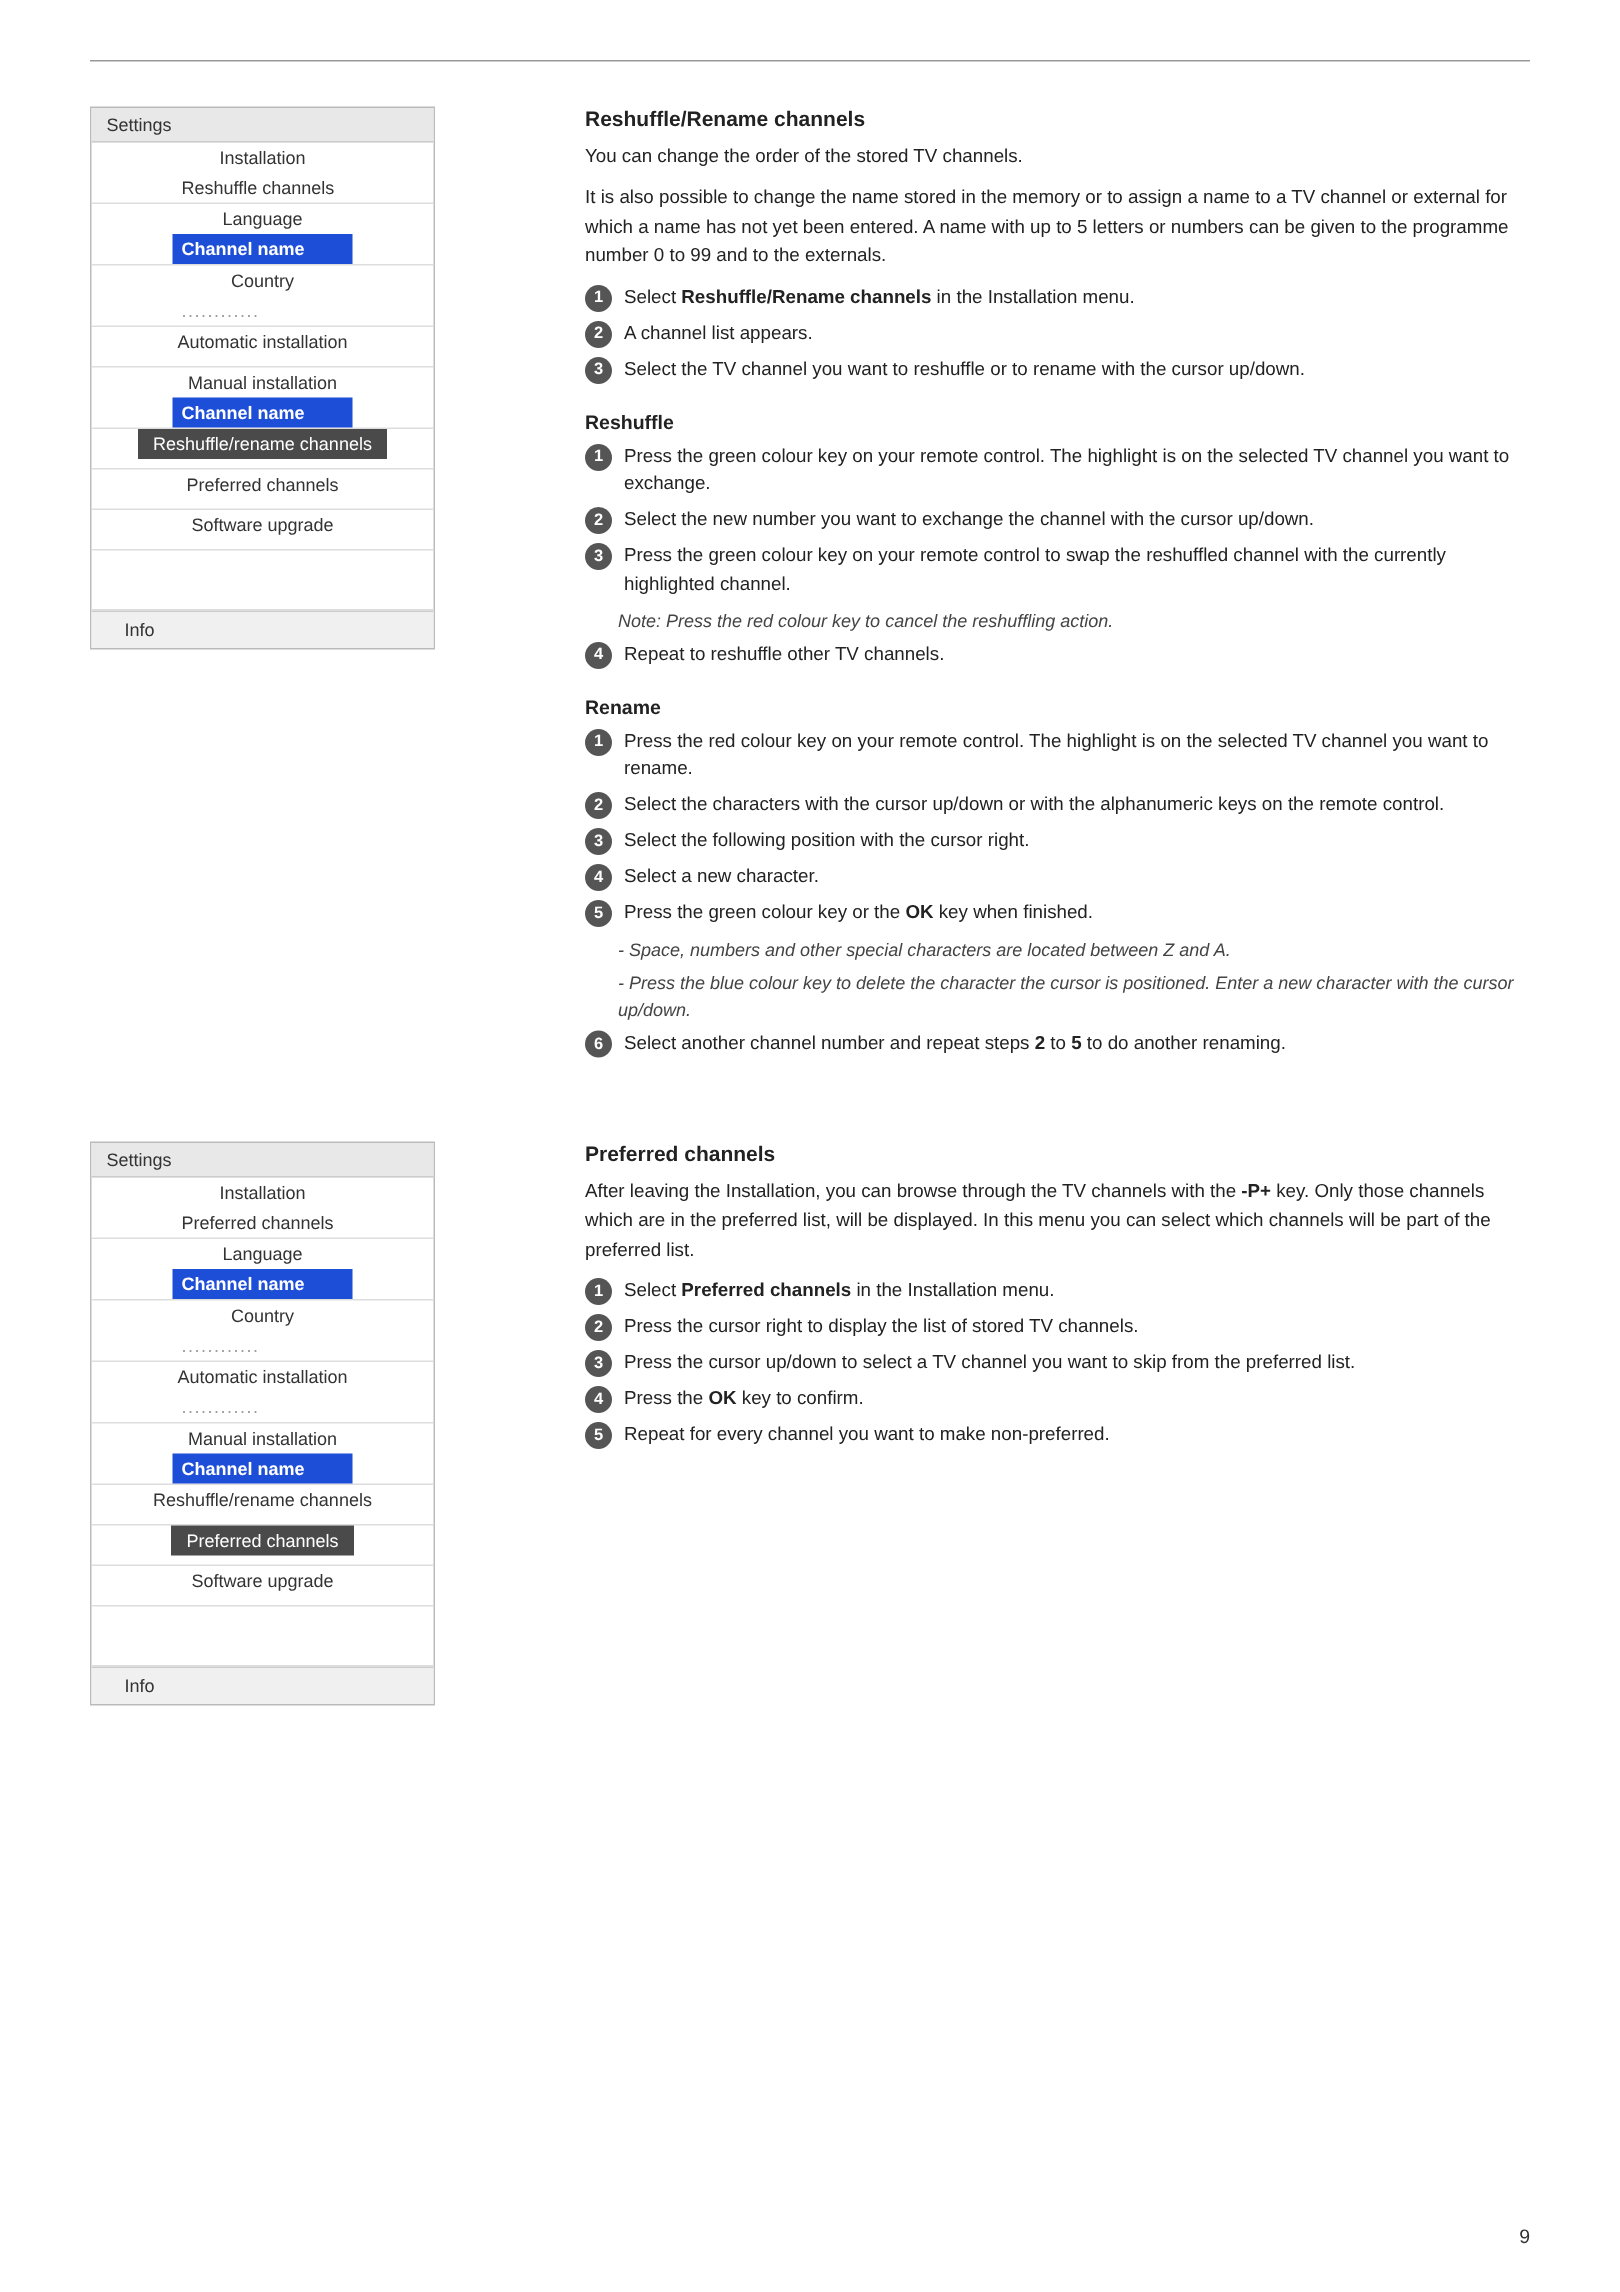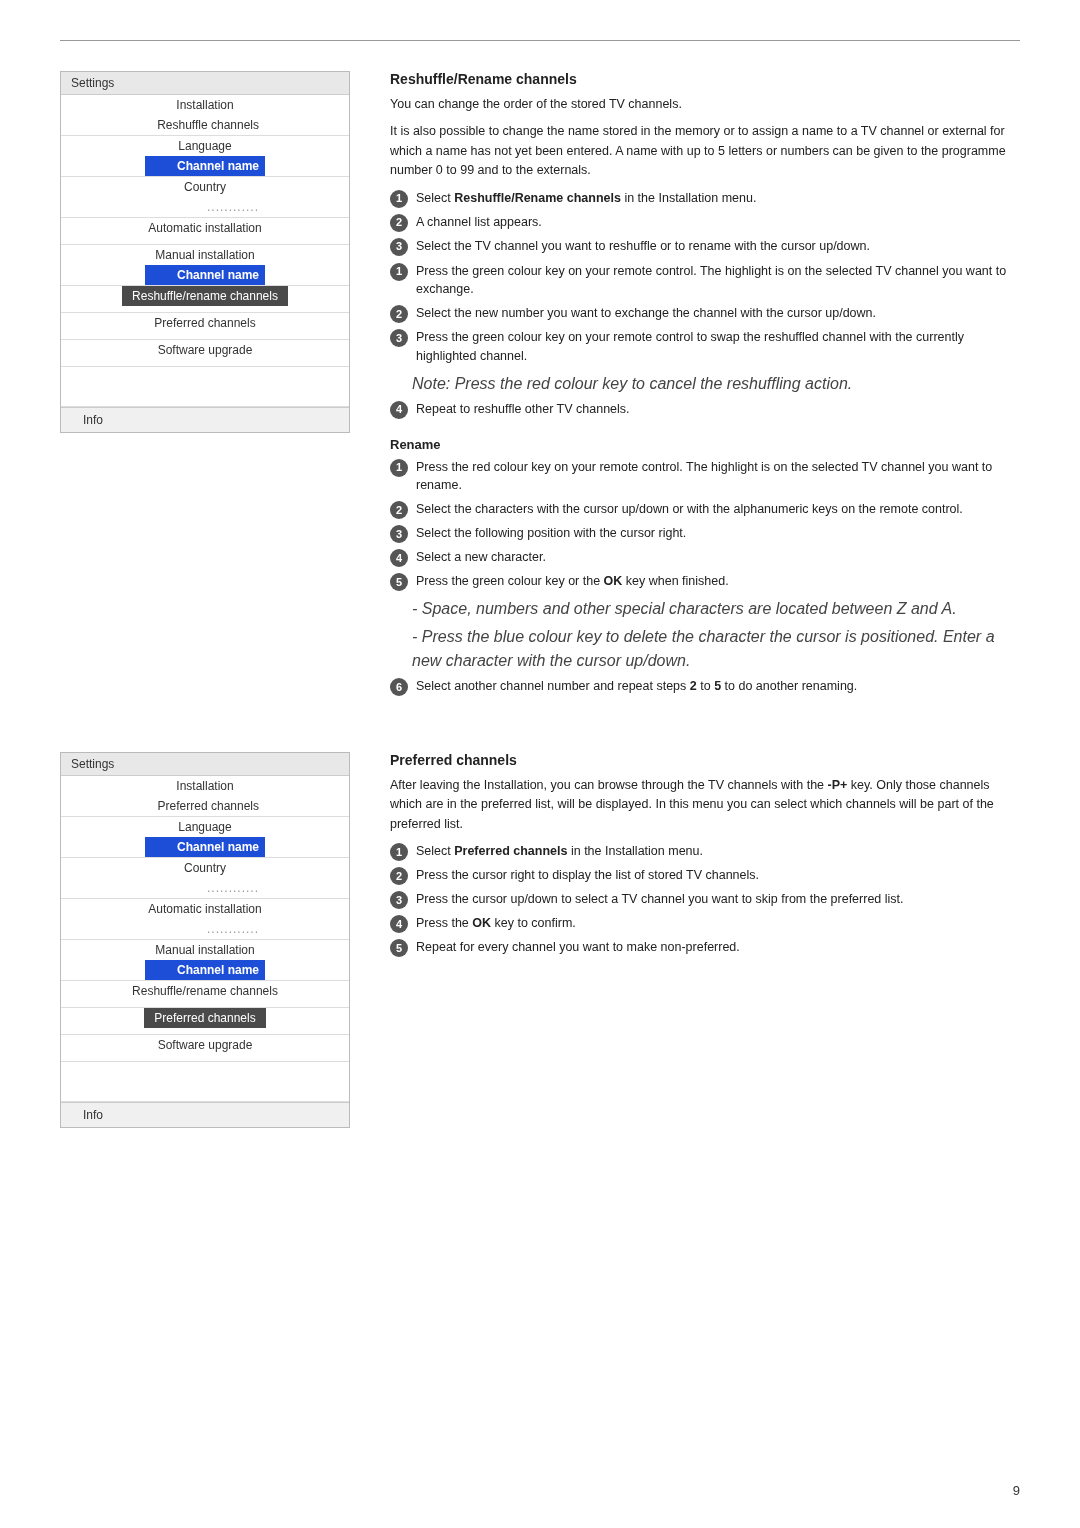--- a/index.html
+++ b/index.html
@@ -40,21 +40,21 @@
 
     
     .instructions {
       flex: 1;
     }
 
     
     .settings-box {
       border: 1px solid #bbb;
       font-size: 12px;
-      width: 290px;
+      width: 230px;
     }
 
     .settings-title {
       background: #e8e8e8;
       padding: 4px 10px;
       font-size: 12px;
       color: #333;
       border-bottom: 1px solid #ccc;
     }
 
@@ -76,21 +76,21 @@
     .menu-label.highlighted {
       background: #4a4a4a;
       color: #fff;
     }
 
     .menu-value {
       width: 120px;
       padding: 3px 6px;
       font-size: 12px;
       color: #333;
-      text-align: right;
+      text-align: left;
     }
 
     .menu-value.blue-bg {
       background: #1d4ed8;
       color: #fff;
       font-weight: bold;
     }
 
     .menu-value.dots {
       color: #999;
@@ -121,21 +121,21 @@
 
     .paragraph {
       font-size: 12.5px;
       line-height: 1.55;
       margin-bottom: 8px;
       color: #222;
     }
 
     .note-text {
       font-style: italic;
-      font-size: 16px;
+      font-size: 12px;
       color: #444;
       margin-left: 22px;
       margin-bottom: 4px;
       line-height: 1.5;
     }
 
     .step-list {
       list-style: none;
       margin-bottom: 6px;
     }
@@ -246,20 +246,21 @@
         <li class="step-item">
           <span class="step-num">2</span>
           <span class="step-text">A channel list appears.</span>
         </li>
         <li class="step-item">
           <span class="step-num">3</span>
           <span class="step-text">Select the TV channel you want to reshuffle or to rename with the cursor up/down.</span>
         </li>
       </ul>
 
+      <div class="section-subtitle">Reshuffle</div>
       <ul class="step-list">
         <li class="step-item">
           <span class="step-num">1</span>
           <span class="step-text">Press the green colour key on your remote control. The highlight is on the selected TV channel you want to exchange.</span>
         </li>
         <li class="step-item">
           <span class="step-num">2</span>
           <span class="step-text">Select the new number you want to exchange the channel with the cursor up/down.</span>
         </li>
         <li class="step-item">

